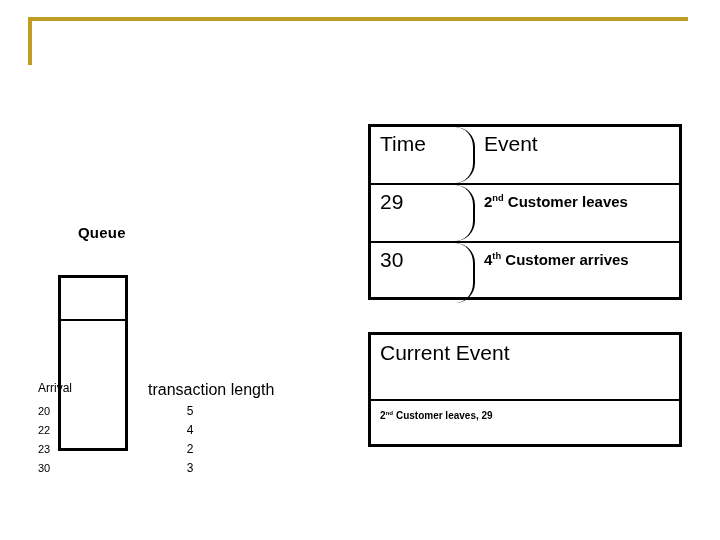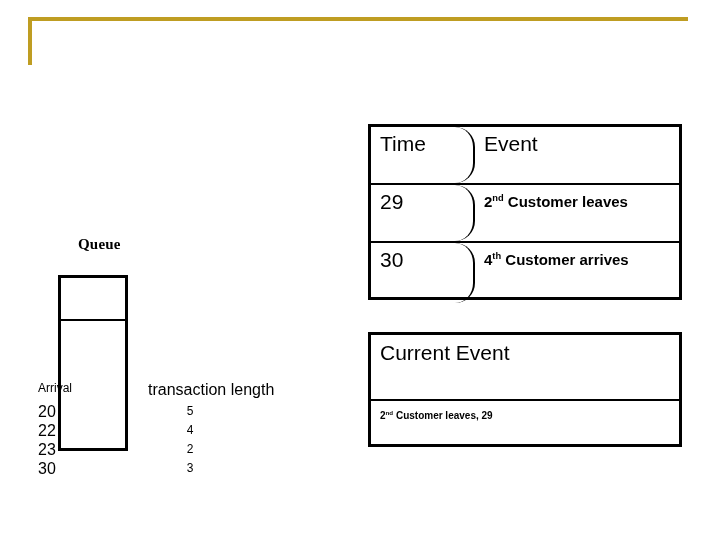--- a/index.html
+++ b/index.html
@@ -37,26 +37,25 @@
     top: 17px;
     width: 4px;
     height: 48px;
     background: #BF9D22;
   }
 
   
   .queue-label {
     position: absolute;
     left: 78px;
-    top: 236px;
+    top: 224px;
     font-size: 15px;
     font-weight: bold;
     letter-spacing: 0.2px;
     white-space: nowrap;
-    font-family: Liberation Serif, serif;
   }
   .queue-box {
     position: absolute;
     left: 58px;
     top: 275px;
     width: 70px;
     height: 176px;
     border: 3px solid #000000;
     box-sizing: border-box;
     background: transparent;
@@ -86,21 +85,21 @@
     left: 148px;
     top: 381px;
     font-size: 16px;
     white-space: nowrap;
   }
   .arr-col {
     position: absolute;
     left: 38px;
     top: 402px;
     width: 34px;
-    font-size: 16px;
+    font-size: 11px;
   }
   .tl-col {
     position: absolute;
     left: 160px;
     top: 402px;
     width: 60px;
     font-size: 12px;
     text-align: center;
   }
   .arr-col div, .tl-col div {

